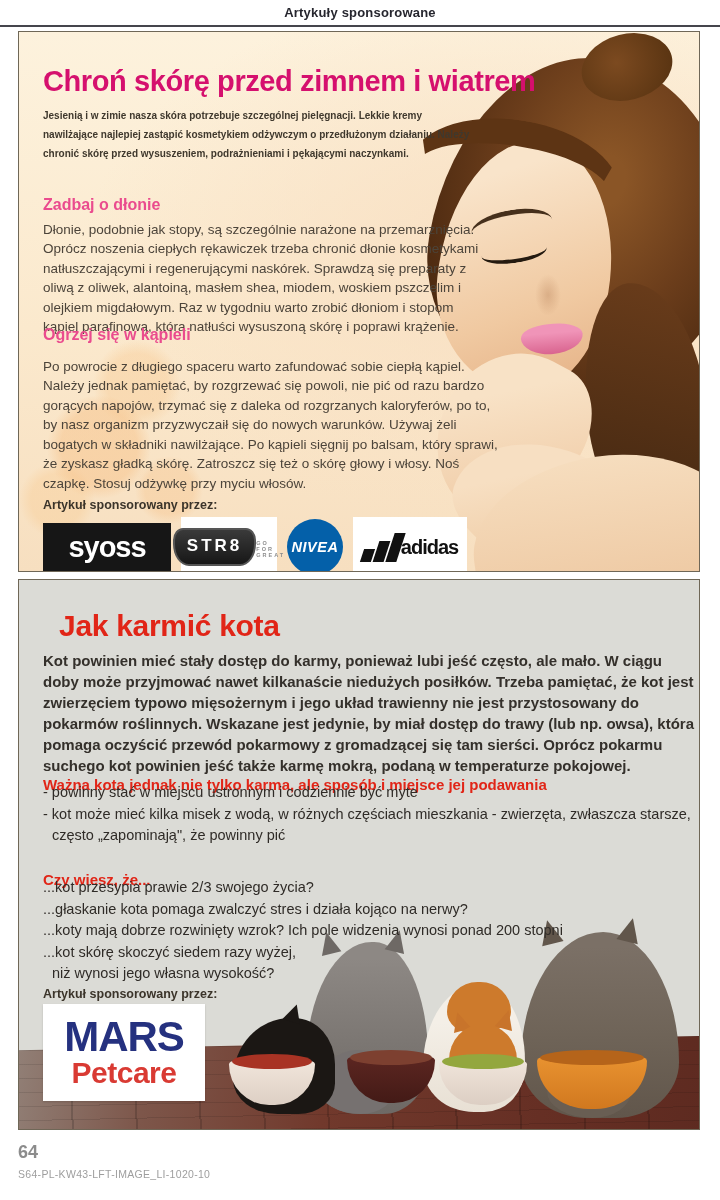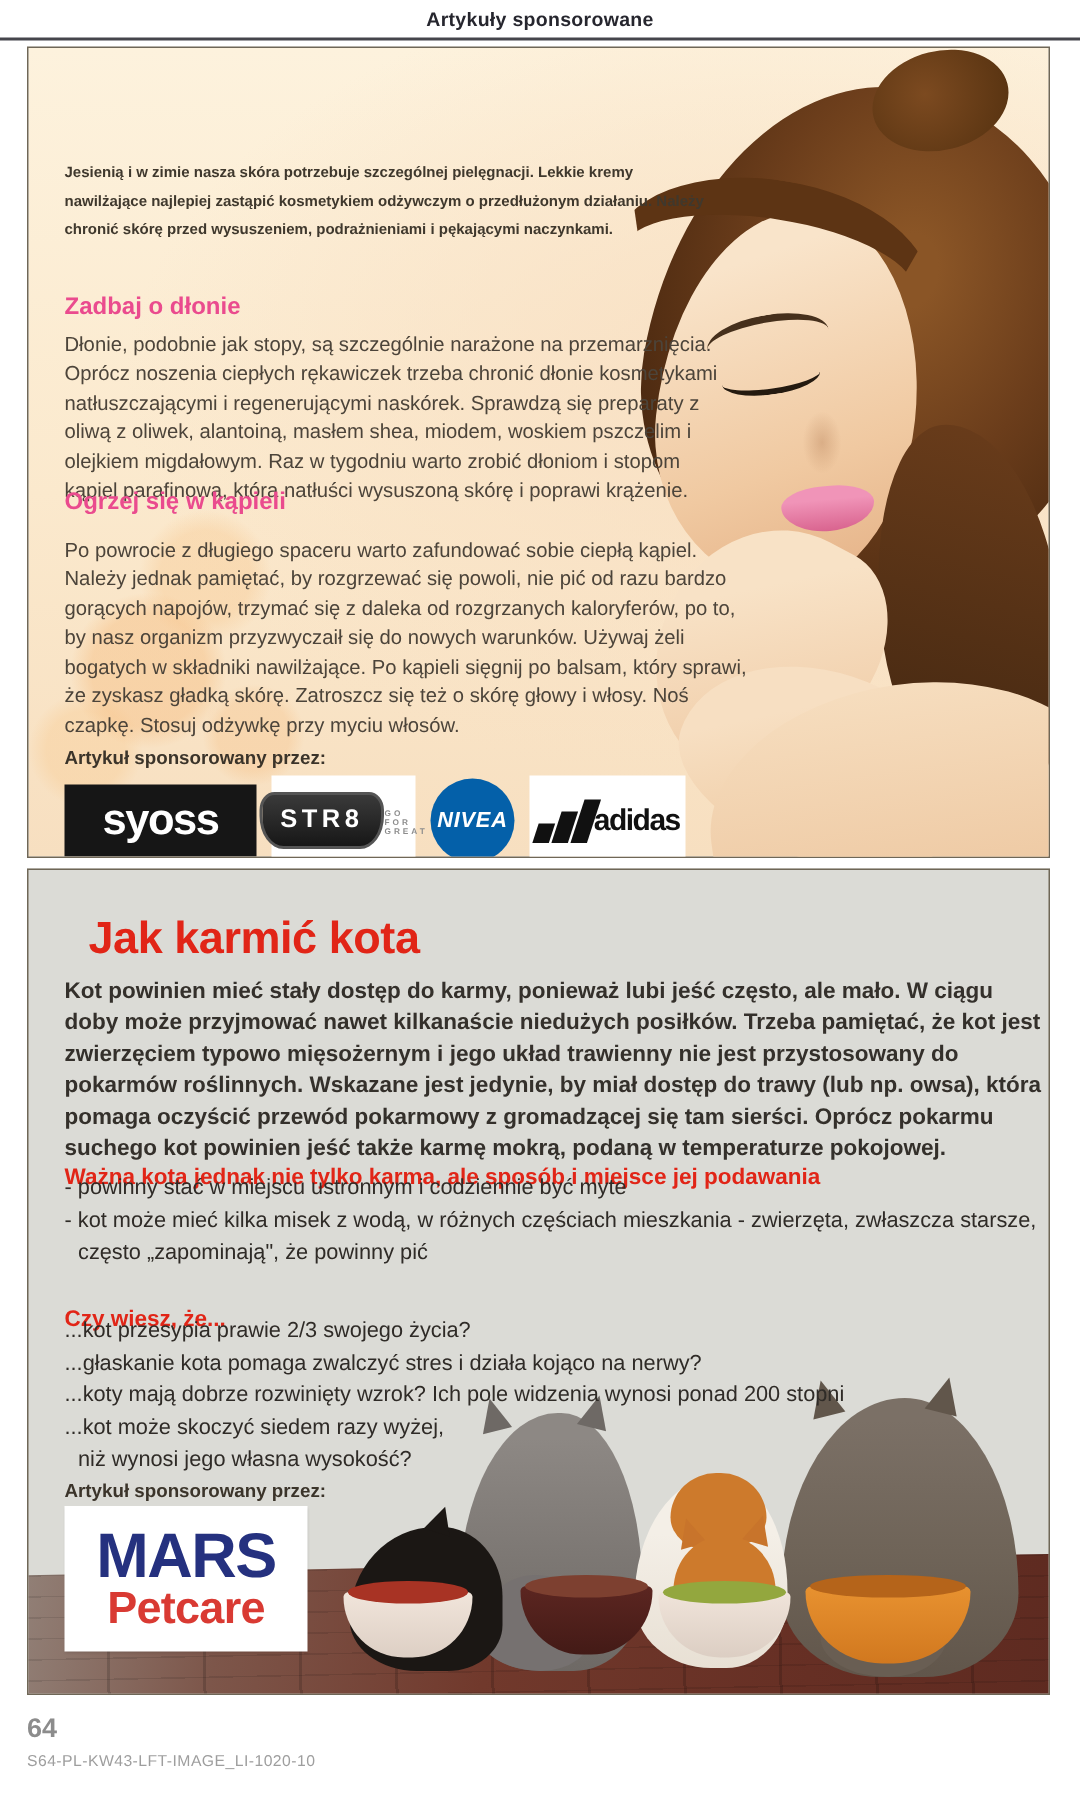--- a/index.html
+++ b/index.html
@@ -86,21 +86,21 @@
   .str8-tag{font-size:5.5px;color:#8d8d8d;letter-spacing:2px;margin-top:4px;font-weight:bold;}
   .logo-wilkinson{width:96px;position:relative;}
   .wilk-name{font-size:11px;font-weight:bold;color:#111;letter-spacing:.4px;}
   .wilk-sub{font-size:6.5px;font-weight:bold;color:#111;letter-spacing:1.5px;margin-top:1px;}
   .swords{position:relative;width:64px;height:6px;margin-bottom:1px;}
   .swords i{position:absolute;top:2px;left:0;width:64px;height:1.6px;background:#222;display:block;}
   .swords i:first-child{transform:rotate(8deg);} .swords i:last-child{transform:rotate(-8deg);}
   .logo-nivea{width:56px;height:56px;border-radius:50%;background:#0460a9;color:#fff;
     display:flex;align-items:center;justify-content:center;font-weight:bold;
     font-size:14.5px;letter-spacing:.5px;font-style:italic;}
-  .logo-adidas{width:104px;text-align:right;}
+  .logo-adidas{width:114px;text-align:right;}
   .adidas-mark{display:flex;align-items:flex-end;gap:3px;height:30px;}
   .adidas-mark b{display:block;width:11px;background:#111;transform:skewX(-18deg);}
   .adidas-mark b:nth-child(1){height:13px;} .adidas-mark b:nth-child(2){height:21px;}
   .adidas-mark b:nth-child(3){height:29px;}
   .adidas-word{font-size:20px;font-weight:bold;color:#111;letter-spacing:-1px;
     text-transform:lowercase;line-height:16px;}
 
   
   .a2-title{position:absolute;left:40px;top:9px;font-size:30px;font-weight:bold;
             color:#e12517;letter-spacing:-.3px;}
@@ -203,20 +203,21 @@
       <div class="hair-side"></div>
       <div class="brow"></div>
       <div class="eye"></div>
       <div class="nose-sh"></div>
       <div class="lips"></div>
       <div class="hand"></div>
       <div class="hand2"></div>
       <div class="shoulder"></div>
     </div>
 
+    <h1 class="a1-title">Chroń skórę przed zimnem i wiatrem</h1>
     <p class="a1-intro">Jesienią i w zimie nasza skóra potrzebuje szczególnej pielęgnacji. Lekkie kremy nawilżające najlepiej zastąpić kosmetykiem odżywczym o przedłużonym działaniu. Należy chronić skórę przed wysuszeniem, podrażnieniami i pękającymi naczynkami.</p>
 
     <h2 class="a1-h2 s1">Zadbaj o dłonie</h2>
     <p class="a1-p p1">Dłonie, podobnie jak stopy, są szczególnie narażone na przemarznięcia. Oprócz noszenia ciepłych rękawiczek trzeba chronić dłonie kosmetykami natłuszczającymi i regenerującymi naskórek. Sprawdzą się preparaty z oliwą z oliwek, alantoiną, masłem shea, miodem, woskiem pszczelim i olejkiem migdałowym. Raz w tygodniu warto zrobić dłoniom i stopom kąpiel parafinową, która natłuści wysuszoną skórę i poprawi krążenie.</p>
 
     <h2 class="a1-h2 s2">Ogrzej się w kąpieli</h2>
     <p class="a1-p p2">Po powrocie z długiego spaceru warto zafundować sobie ciepłą kąpiel. Należy jednak pamiętać, by rozgrzewać się powoli, nie pić od razu bardzo gorących napojów, trzymać się z daleka od rozgrzanych kaloryferów, po to, by nasz organizm przyzwyczaił się do nowych warunków. Używaj żeli bogatych w składniki nawilżające. Po kąpieli sięgnij po balsam, który sprawi, że zyskasz gładką skórę. Zatroszcz się też o skórę głowy i włosy. Noś czapkę. Stosuj odżywkę przy myciu włosów.</p>
 
     <div class="sponsor-label">Artykuł sponsorowany przez:</div>
 
@@ -287,21 +288,21 @@
     <div class="a2-list bullets">
       <div class="wrap-indent">- powinny stać w miejscu ustronnym i codziennie być myte</div>
       <div class="wrap-indent">- kot może mieć kilka misek z wodą, w różnych częściach mieszkania - zwierzęta, zwłaszcza starsze, często „zapominają", że powinny pić</div>
     </div>
 
     <h3 class="a2-h3 s2">Czy wiesz, że...</h3>
     <div class="a2-list facts">
       <div>...kot przesypia prawie 2/3 swojego życia?</div>
       <div>...głaskanie kota pomaga zwalczyć stres i działa kojąco na nerwy?</div>
       <div>...koty mają dobrze rozwinięty wzrok? Ich pole widzenia wynosi ponad 200 stopni</div>
-      <div>...kot może skoczyć siedem razy wyżej,</div>
+      <div>...kot skórę skoczyć siedem razy wyżej,</div>
       <div class="indent">niż wynosi jego własna wysokość?</div>
     </div>
 
     <div class="sponsor-label">Artykuł sponsorowany przez:</div>
     <div class="mars-box">
       <div class="mars-word">MARS</div>
       <div class="petcare-word">Petcare</div>
     </div>
   </section>
 

